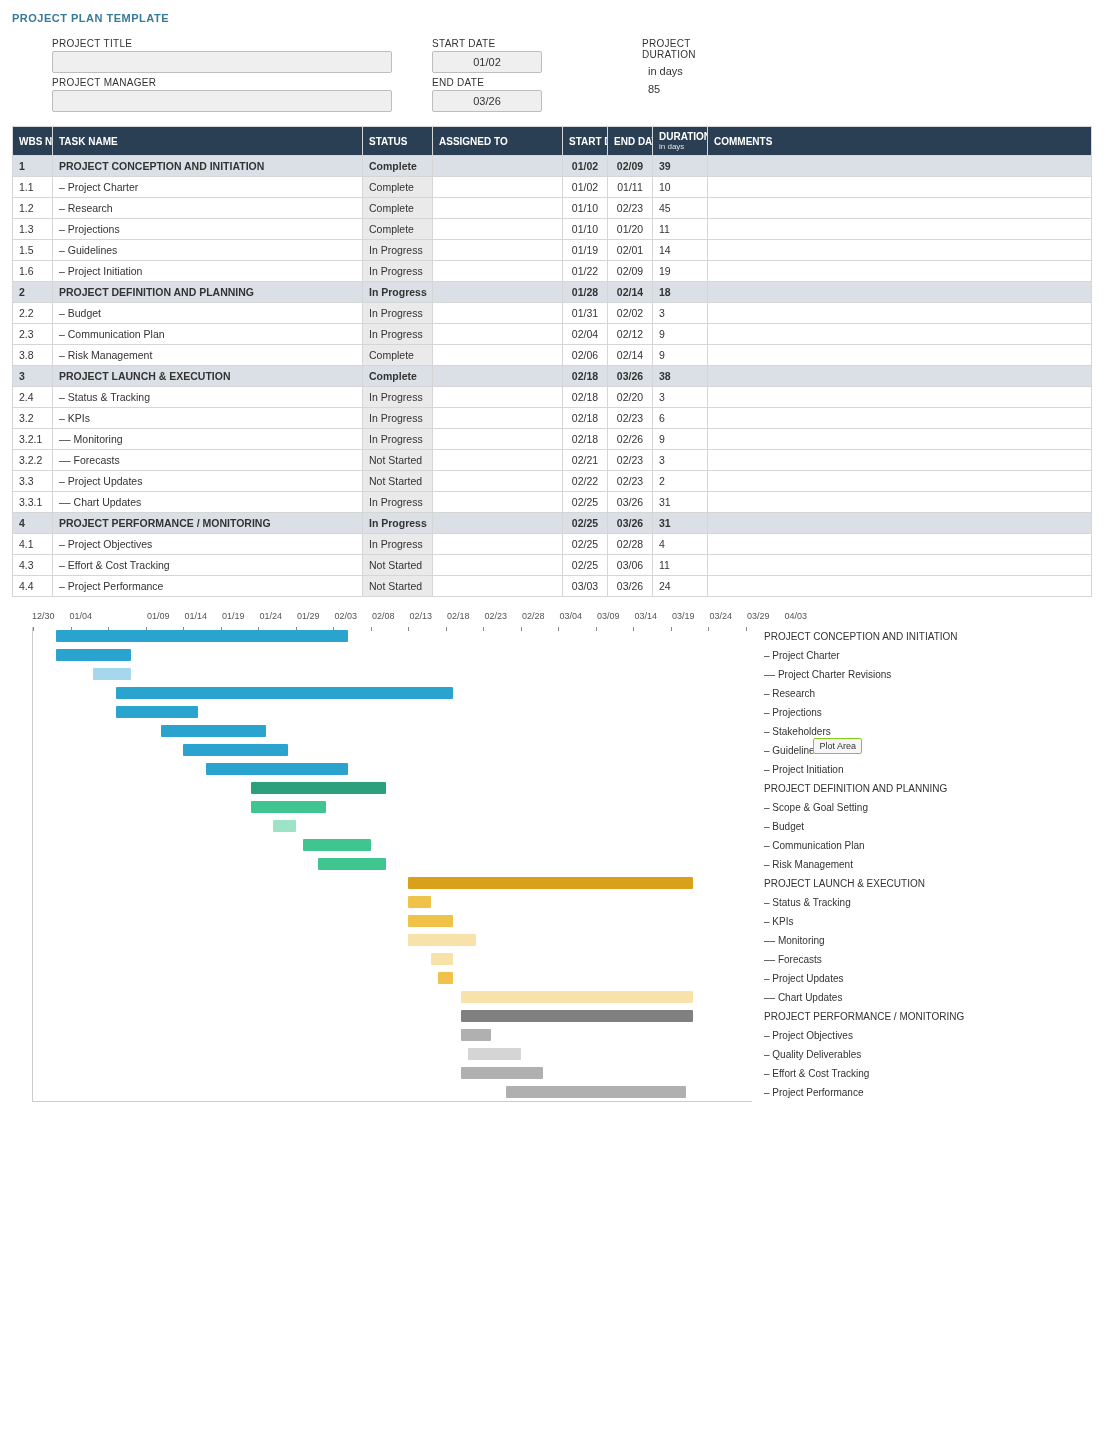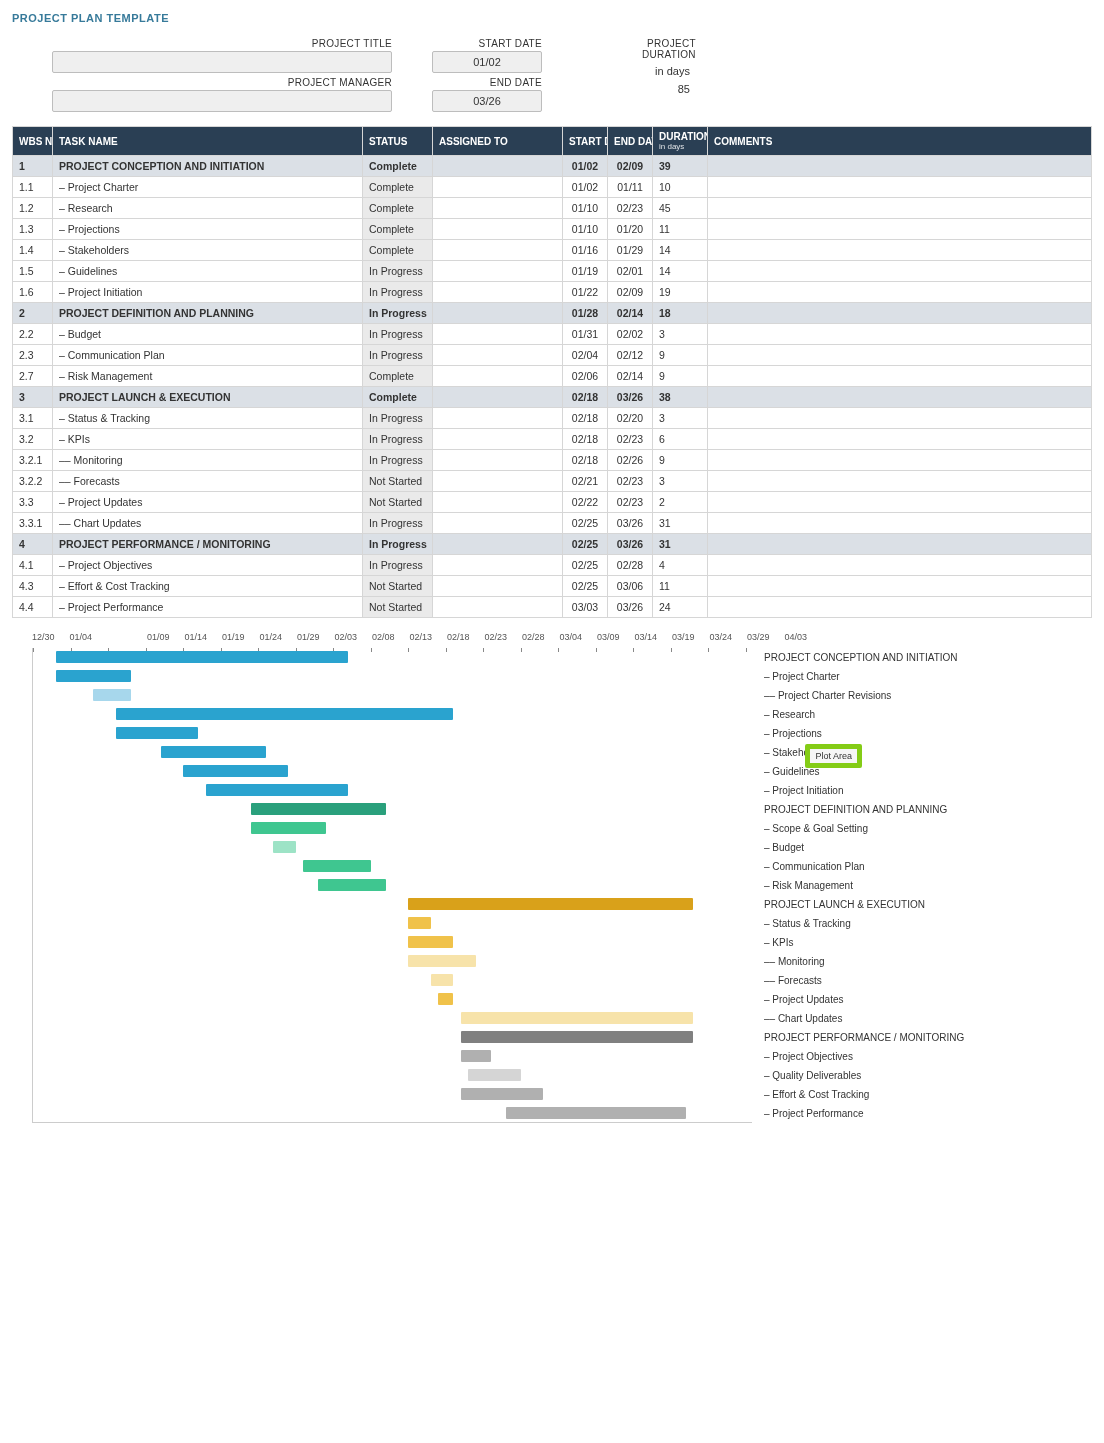--- a/index.html
+++ b/index.html
@@ -112,35 +112,35 @@
   }
   .legend-row {
     height:19px;
     font-size:10px;
     display:flex;
     align-items:center;
     white-space:nowrap;
   }
   .plotarea-tip {
     position:absolute;
-    top:96px;
+    top:111px;
     right:230px;
     background:#f6f6f6;
-    border:5px solid #84cc16;
+    border:1px solid #84cc16;
     font-size:9px;
     padding:2px 5px;
     border-radius:2px;
   }
 </style>
 </head>
 <body>
 
 <h1>PROJECT PLAN TEMPLATE</h1>
 
-<div class="hdr-row" style="padding-left:40px;text-align:right;">
+<div class="hdr-row" style="padding-left:40px;">
   <div class="hdr-col">
     <div class="hdr-label">PROJECT TITLE</div>
     <div class="hdr-box w-title"></div>
     <div class="hdr-label">PROJECT MANAGER</div>
     <div class="hdr-box w-title"></div>
   </div>
   <div class="hdr-col">
     <div class="hdr-label">START DATE</div>
     <div class="hdr-box w-date" style="justify-content:center;">01/02</div>
     <div class="hdr-label">END DATE</div>
@@ -202,30 +202,20 @@
         <td class="c-wbs num">1.3</td>
         <td class="c-task">– Projections</td>
         <td class="c-status status-cell">Complete</td>
         <td class="c-assign"></td>
         <td class="c-start">01/10</td>
         <td class="c-end">01/20</td>
         <td class="c-dur num">11</td>
         <td class="c-comm"></td>
       </tr>
       <tr>
-        <td class="c-wbs num">1.4</td>
-        <td class="c-task">– Stakeholders</td>
-        <td class="c-status status-cell">Complete</td>
-        <td class="c-assign"></td>
-        <td class="c-start">01/16</td>
-        <td class="c-end">01/29</td>
-        <td class="c-dur num">14</td>
-        <td class="c-comm"></td>
-      </tr>
-      <tr>
         <td class="c-wbs num">1.5</td>
         <td class="c-task">– Guidelines</td>
         <td class="c-status status-cell">In Progress</td>
         <td class="c-assign"></td>
         <td class="c-start">01/19</td>
         <td class="c-end">02/01</td>
         <td class="c-dur num">14</td>
         <td class="c-comm"></td>
       </tr>
       <tr>
@@ -262,41 +252,41 @@
         <td class="c-wbs num">2.3</td>
         <td class="c-task">– Communication Plan</td>
         <td class="c-status status-cell">In Progress</td>
         <td class="c-assign"></td>
         <td class="c-start">02/04</td>
         <td class="c-end">02/12</td>
         <td class="c-dur num">9</td>
         <td class="c-comm"></td>
       </tr>
       <tr>
-        <td class="c-wbs num">2.7</td>
+        <td class="c-wbs num">3.8</td>
         <td class="c-task">– Risk Management</td>
         <td class="c-status status-cell">Complete</td>
         <td class="c-assign"></td>
         <td class="c-start">02/06</td>
         <td class="c-end">02/14</td>
         <td class="c-dur num">9</td>
         <td class="c-comm"></td>
       </tr>
       <tr class="section">
         <td class="c-wbs num">3</td>
         <td class="c-task">PROJECT LAUNCH &amp; EXECUTION</td>
         <td class="c-status status-cell">Complete</td>
         <td class="c-assign"></td>
         <td class="c-start">02/18</td>
         <td class="c-end">03/26</td>
         <td class="c-dur num">38</td>
         <td class="c-comm"></td>
       </tr>
       <tr>
-        <td class="c-wbs num">3.1</td>
+        <td class="c-wbs num">2.4</td>
         <td class="c-task">– Status &amp; Tracking</td>
         <td class="c-status status-cell">In Progress</td>
         <td class="c-assign"></td>
         <td class="c-start">02/18</td>
         <td class="c-end">02/20</td>
         <td class="c-dur num">3</td>
         <td class="c-comm"></td>
       </tr>
       <tr>
         <td class="c-wbs num">3.2</td>

